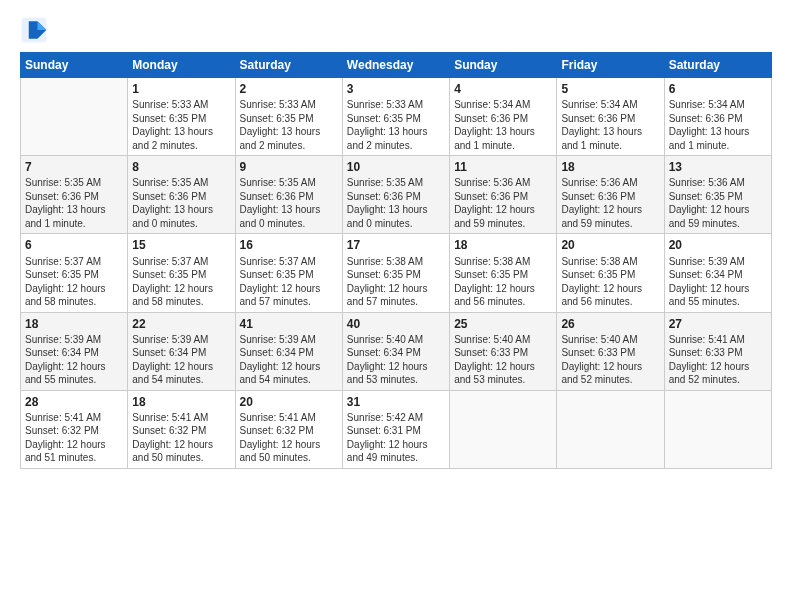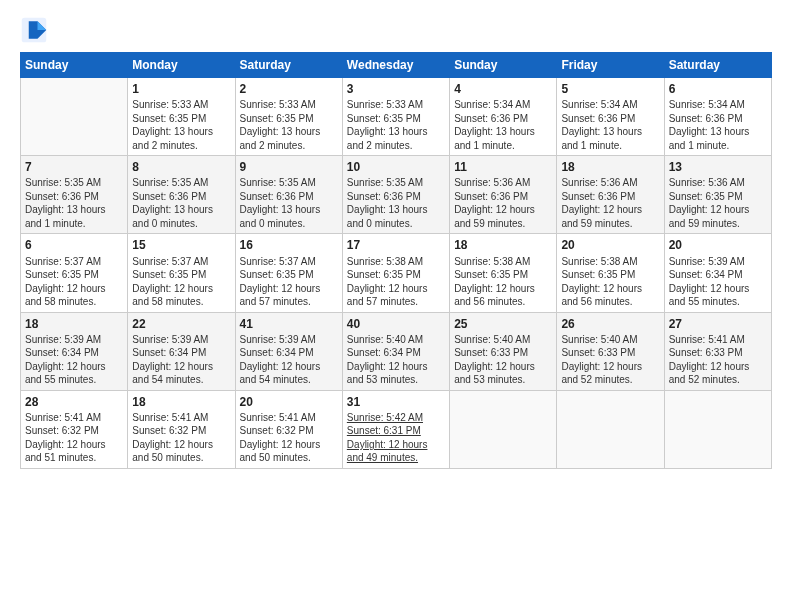--- a/index.html
+++ b/index.html
@@ -348,21 +348,21 @@
           </td>
           <td>
             <div class="day-number">20</div>
             <div class="day-info" style="white-space: pre-line;">Sunrise: 5:41 AM
 Sunset: 6:32 PM
 Daylight: 12 hours
 and 50 minutes.</div>
           </td>
           <td>
             <div class="day-number">31</div>
-            <div class="day-info" style="white-space: pre-line; text-decoration: underline;">Sunrise: 5:42 AM
+            <div class="day-info" style="white-space: pre-line;">Sunrise: 5:42 AM
 Sunset: 6:31 PM
 Daylight: 12 hours
 and 49 minutes.</div>
           </td>
           <td class="empty"></td>
           <td class="empty"></td>
           <td class="empty"></td>
         </tr>
       </tbody>
   </table>

